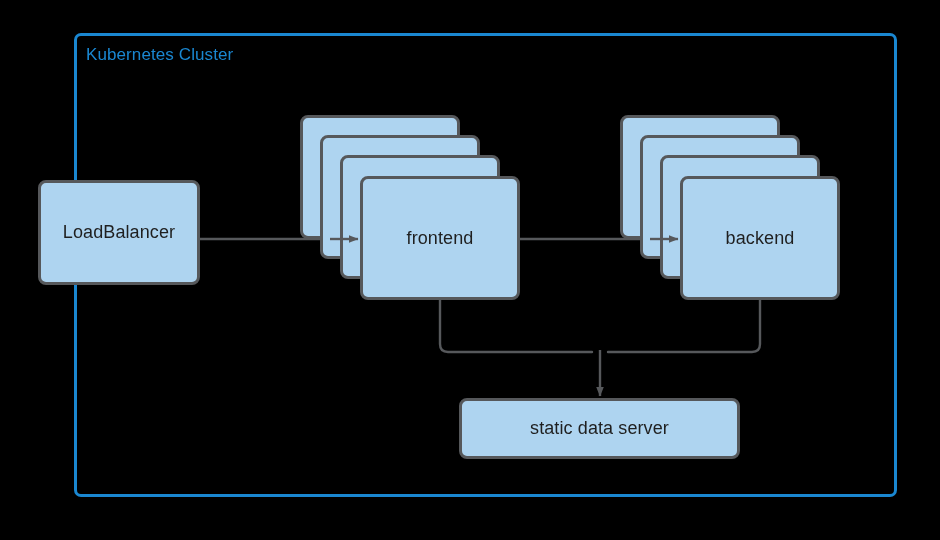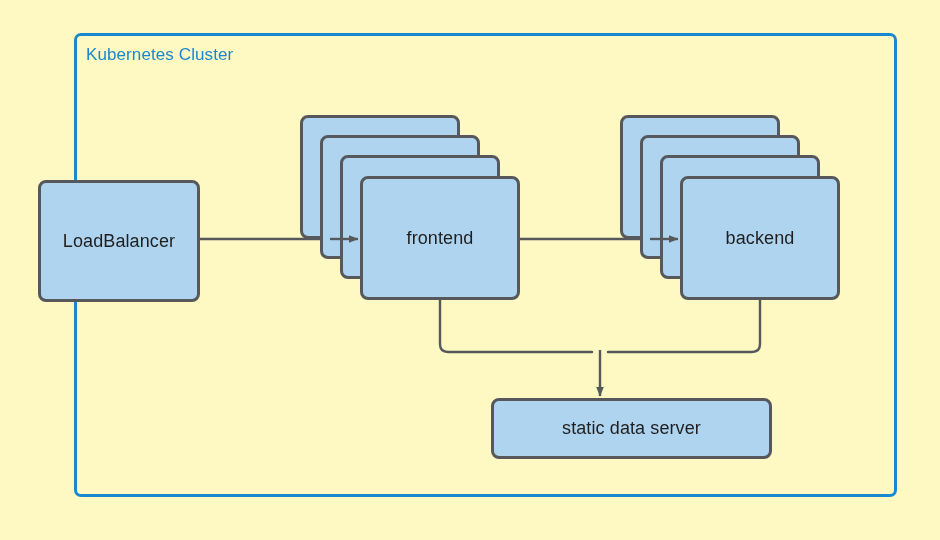--- a/index.html
+++ b/index.html
@@ -4,21 +4,21 @@
 <style>
   html, body {
     margin: 0;
     padding: 0;
     background: #ffffff;
   }
   #canvas {
     position: relative;
     width: 940px;
     height: 540px;
-    background: #fef9c3;
+    background: #000000;
     overflow: hidden;
     font-family: "Liberation Sans", sans-serif;
   }
   .svg-layer {
     position: absolute;
     top: 0;
     left: 0;
     width: 940px;
     height: 540px;
   }
@@ -62,21 +62,21 @@
     box-sizing: border-box;
     background: #aed4f0;
     border: 3px solid #56585b;
     border-radius: 8px;
   }
   
   #loadbalancer-node {
     left: 38px;
     top: 180px;
     width: 162px;
-    height: 122px;
+    height: 105px;
   }
   .stack {
     position: absolute;
     width: 220px;
     height: 219px;
   }
   #frontend-stack { left: 300px; top: 115px; }
   #backend-stack  { left: 620px; top: 115px; }
   .stack .card-back { width: 160px; height: 124px; }
   .stack .c1 { left: 0px;  top: 0px;  z-index: 1; }
@@ -87,21 +87,20 @@
     top: 61px;
     width: 160px;
     height: 124px;
     z-index: 4;
   }
   #static-node {
     left: 459px;
     top: 398px;
     width: 281px;
     height: 61px;
-    margin-left: 32px;
   }
   
   #edges-under { z-index: 0; }
   #edges-over  { z-index: 5; pointer-events: none; }
   .nodes-layer { position: absolute; inset: 0; z-index: 3; }
 </style>
 </head>
 <body>
 
 <div id="canvas">

